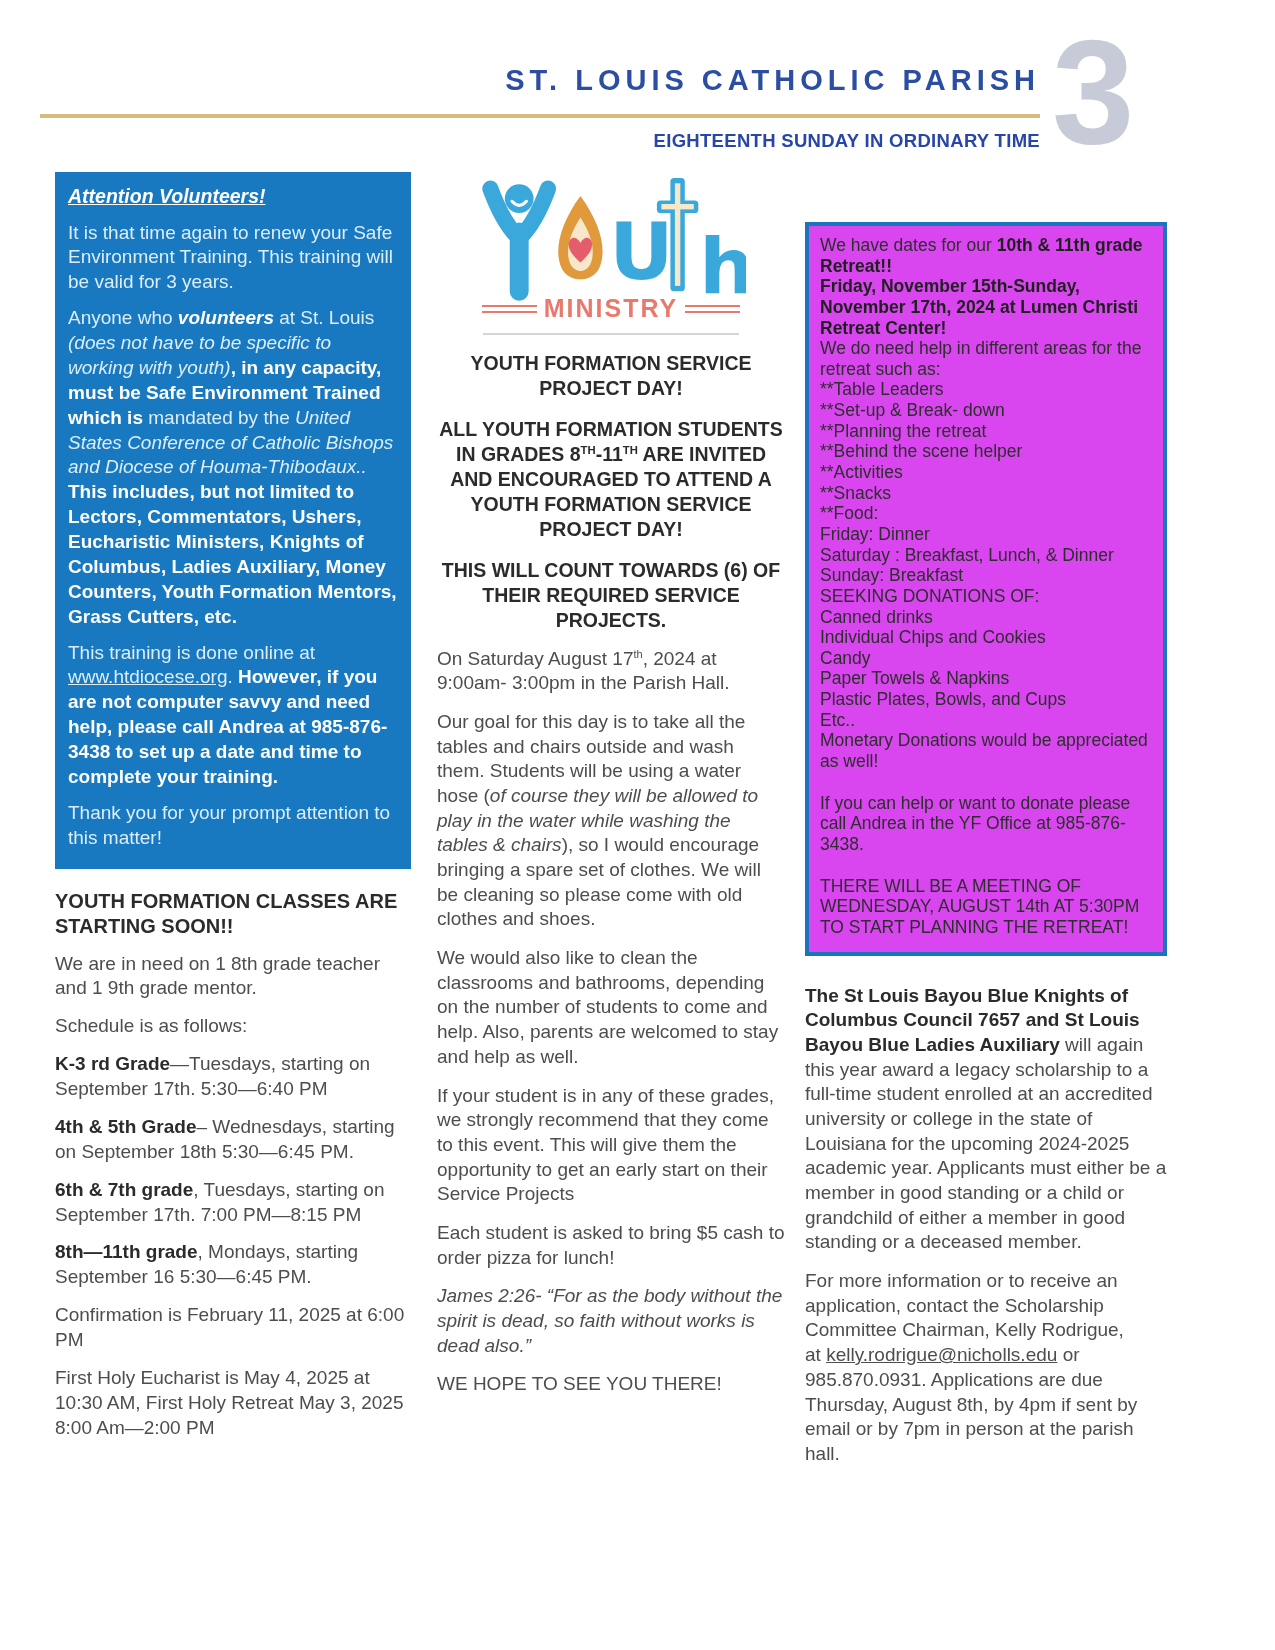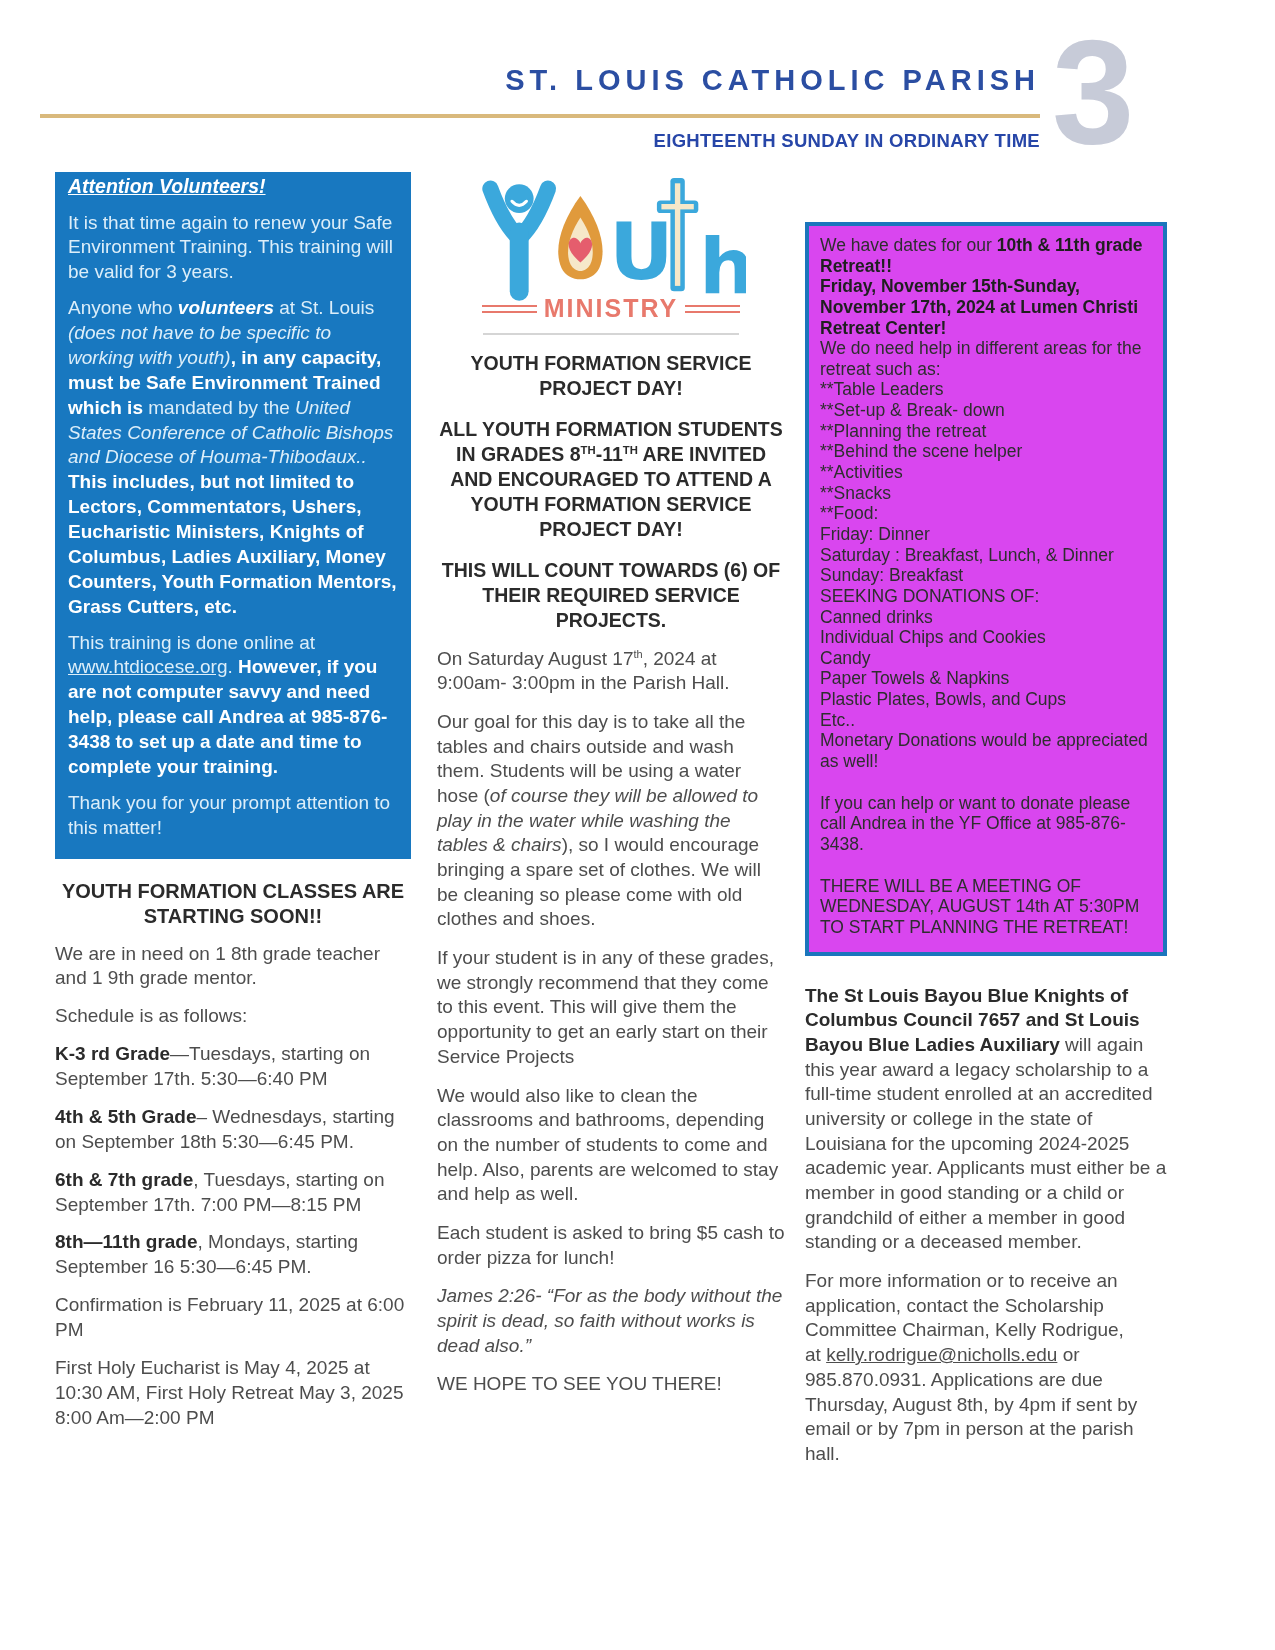--- a/index.html
+++ b/index.html
@@ -13,29 +13,29 @@
   .h-title { top:64px; font-size:29px; font-weight:bold; letter-spacing:5px; }
   .gold-rule { position:absolute; left:40px; top:114px; width:1000px; height:4px; background:#D9B97C; }
   .h-sub { top:130px; font-size:18.5px; font-weight:bold; letter-spacing:0.3px; color:#2746A8; }
   .page-num { position:absolute; left:1052px; top:18px; font-size:148px; line-height:1; font-weight:bold; color:#C7CBD8; }
   
   .col { position:absolute; }
   .col-left  { left:55px;  top:172px; width:356px; }
   .col-mid   { left:437px; top:176px; width:348px; }
   .col-right { left:805px; top:222px; width:362px; }
   
-  .vol-box { background:#1878C0; color:#DCEEF9; padding:2px 13px 18px 13px; font-size:19px; line-height:1.31; }
+  .vol-box { background:#1878C0; color:#DCEEF9; padding:12px 13px 18px 13px; font-size:19px; line-height:1.31; }
   .vol-box p { margin:11px 0 0 0; }
   .vol-title { color:#FFFFFF; font-weight:bold; font-style:italic; text-decoration:underline; font-size:19.5px; margin-bottom:4px; }
   .vol-box .b { font-weight:bold; color:#FFFFFF; }
   .vol-box .i { font-style:italic; }
   .vol-box .bi { font-weight:bold; font-style:italic; color:#ffffff; }
   .vol-box .u { text-decoration:underline; }
   .classes { color:#4D4D4D; font-size:19px; line-height:1.31; }
-  .classes h3 { color:#2B2B2B; font-size:20px; line-height:1.25; margin:20px 0 0 0;text-align:center; }
+  .classes h3 { color:#2B2B2B; font-size:20px; line-height:1.25; margin:20px 0 0 0; }
   .classes p { margin:13px 0 0 0; }
   .classes .b { font-weight:bold; color:#2B2B2B; }
   
   .logo-wrap { width:270px; margin:0 auto; text-align:center; }
   .ministry-row { display:flex; align-items:center; gap:7px; color:#E8796C; margin-top:-14px; padding:0 6px; }
   .ministry-word { font-size:25px; font-weight:bold; letter-spacing:2px; white-space:nowrap; }
   .mline { flex:1; height:8px; border-top:2.5px solid #E8796C; border-bottom:2.5px solid #E8796C; }
   .logo-rule { width:256px; margin:10px auto 0 auto; border-bottom:2px solid #D5D5D5; }
   .mid-head { text-align:center; color:#2B2B2B; font-weight:bold; font-size:19.5px; line-height:1.28; margin-top:16px; }
   .mid-body p { color:#4D4D4D; font-size:19px; line-height:1.3; margin-top:14px; }
@@ -121,22 +121,22 @@
       <div class="logo-rule"></div>
     </div>
 
     <div class="mid-head">YOUTH FORMATION SERVICE PROJECT DAY!</div>
     <div class="mid-head"><span>ALL YOUTH FORMATION STUDENTS IN GRADES 8</span><sup>TH</sup><span>-11</span><sup>TH</sup><span> ARE INVITED AND ENCOURAGED TO ATTEND A YOUTH FORMATION SERVICE PROJECT DAY!</span></div>
     <div class="mid-head">THIS WILL COUNT TOWARDS (6) OF THEIR REQUIRED SERVICE PROJECTS.</div>
 
     <div class="mid-body">
       <p><span>On Saturday August 17</span><sup>th</sup><span>, 2024 at 9:00am- 3:00pm in the Parish Hall.</span></p>
       <p><span>Our goal for this day is to take all the tables and chairs outside and wash them. Students will be using a water hose (</span><span class="i">of course they will be allowed to play in the water while washing the tables &amp; chairs</span><span>), so I would encourage bringing a spare set of clothes. We will be cleaning so please come with old clothes and shoes.</span></p>
+      <p>We would also like to clean the classrooms and bathrooms, depending on the number of students to come and help. Also, parents are welcomed to stay and help as well.</p>
       <p>If your student is in any of these grades, we strongly recommend that they come to this event. This will give them the opportunity to get an early start on their Service Projects</p>
-      <p>We would also like to clean the classrooms and bathrooms, depending on the number of students to come and help. Also, parents are welcomed to stay and help as well.</p>
       <p>Each student is asked to bring $5 cash to order pizza for lunch!</p>
       <p class="i">James 2:26- “For as the body without the spirit is dead, so faith without works is dead also.”</p>
       <p>WE HOPE TO SEE YOU THERE!</p>
     </div>
   </div>
 
   <div class="col col-right">
     <div class="retreat-box">
       <div><span>We have dates for our </span><span class="b">10th &amp; 11th grade Retreat!!</span><br><span class="b">Friday, November 15th-Sunday, November 17th, 2024 at Lumen Christi Retreat Center!</span></div>
       <div class="pre">We do need help in different areas for the retreat such as:

